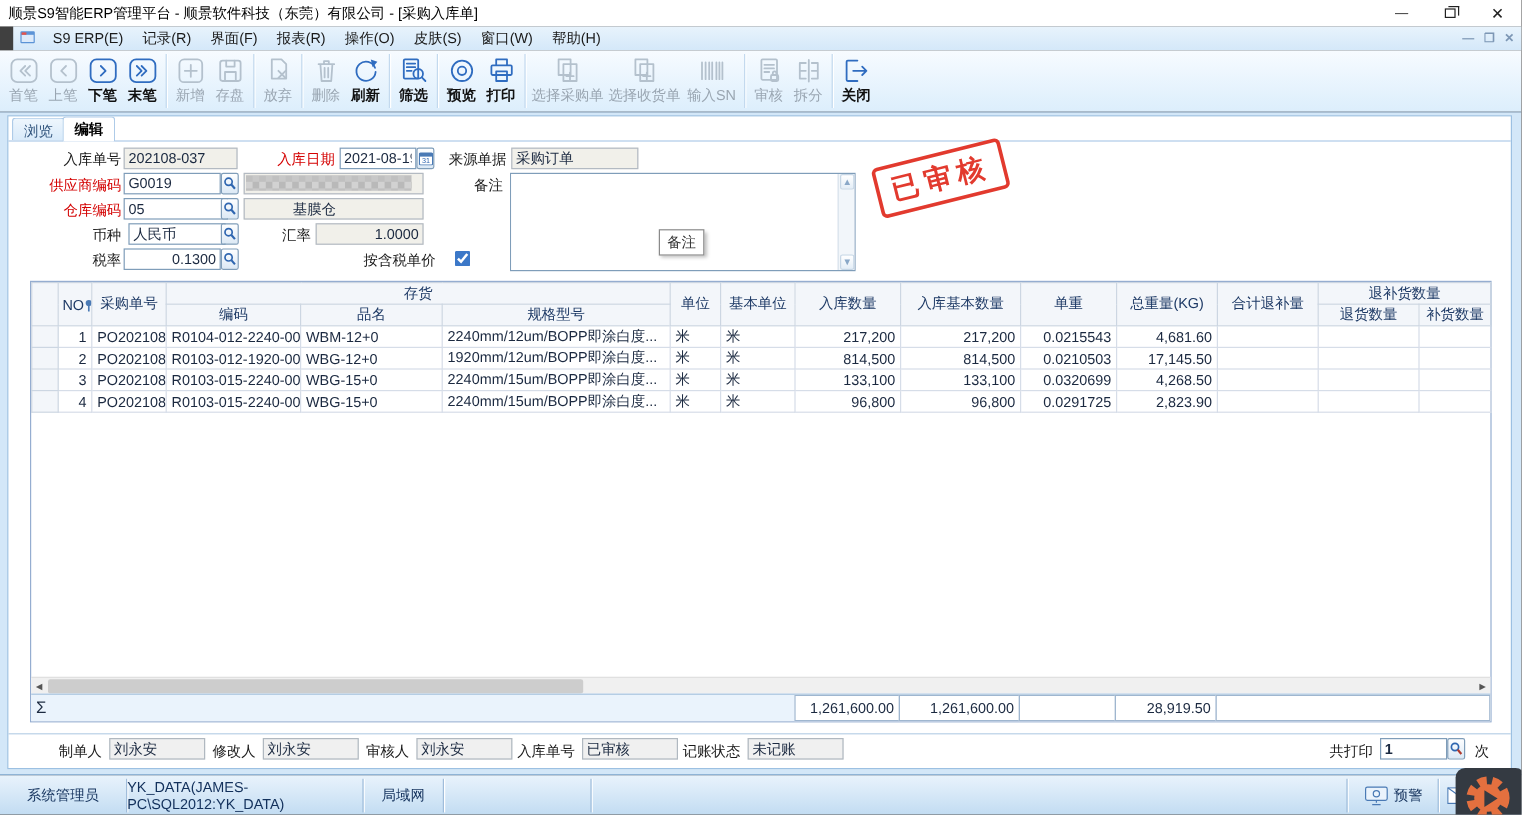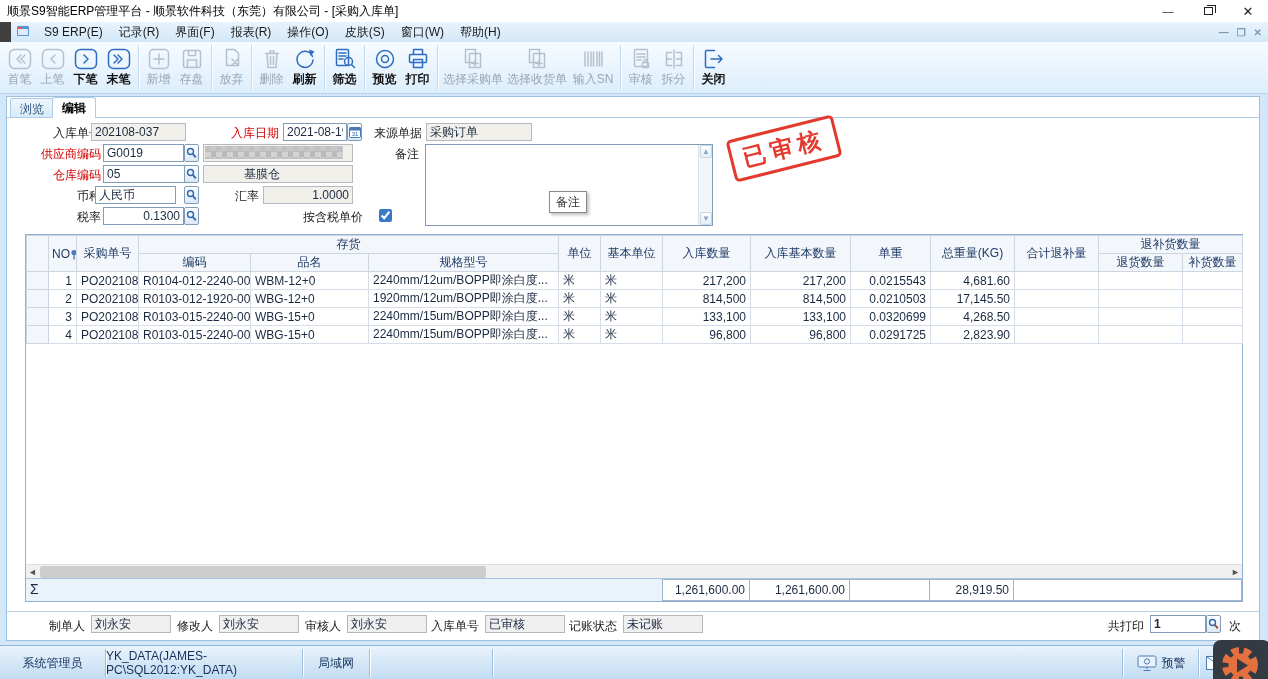--- a/index.html
+++ b/index.html
@@ -327,21 +327,21 @@
   </div>
 
   <div class="workspace">
     <div class="doc-panel">
 
       <div class="tab" style="left:3px;">浏览</div>
       <div class="tab active" style="left:45px;">编辑</div>
       <div class="tabline"></div>
 
       <div class="lbl" style="left:24px; top:28px; width:70px;">入库单号</div>
-      <input class="fld fld-ro" style="left: 84px; top: 26px; width: 95px;" readonly="" value="202108-037">
+      <input class="fld fld-ro" style="left: 96px; top: 26px; width: 95px;" readonly="" value="202108-037">
       <div class="lbl lbl-req" style="left:212px; top:28px; width:60px;">入库日期</div>
       <input class="fld" style="left: 276px; top: 26px; width: 64px;" value="2021-08-19">
       <div class="mini-btn" style="left:340px; top:26px;">
         <svg width="12" height="12" viewBox="0 0 12 12">
             <rect x="0.5" y="1.5" width="11" height="10" rx="1" fill="#fff" stroke="#4a7ab5"></rect>
             <rect x="0.5" y="1.5" width="11" height="3" fill="#4a7ab5"></rect>
             <text x="6" y="10" font-size="6" text-anchor="middle" fill="#2f66b0" font-family="Liberation Sans, sans-serif">31</text>
           </svg>
       </div>
       <div class="lbl" style="left:355px; top:28px; width:60px;">来源单据</div>
@@ -362,21 +362,21 @@
       <input class="fld" style="left: 96px; top: 68px; width: 87px;" value="05">
       <div class="mini-btn" style="left:177px; top:68px;">
         <svg width="11" height="12" viewBox="0 0 11 12">
             <circle cx="4.5" cy="4.5" r="3" fill="none" stroke="#2f66b0" stroke-width="1.4"></circle>
             <line x1="6.8" y1="6.8" x2="9.8" y2="10.3" stroke="#2f66b0" stroke-width="1.8"></line>
           </svg>
       </div>
       <input class="fld fld-ro" style="left: 196px; top: 68px; width: 150px; padding-left: 40px;" readonly="" value="基膜仓">
 
       <div class="lbl" style="left:24px; top:91px; width:70px;">币种</div>
-      <input class="fld" style="left: 88px; top: 89px; width: 81px;" value="人民币">
+      <input class="fld" style="left: 100px; top: 89px; width: 81px;" value="人民币">
       <div class="mini-btn" style="left:177px; top:89px;">
         <svg width="11" height="12" viewBox="0 0 11 12">
             <circle cx="4.5" cy="4.5" r="3" fill="none" stroke="#2f66b0" stroke-width="1.4"></circle>
             <line x1="6.8" y1="6.8" x2="9.8" y2="10.3" stroke="#2f66b0" stroke-width="1.8"></line>
           </svg>
       </div>
       <div class="lbl" style="left:216px; top:91px; width:36px;">汇率</div>
       <input class="fld fld-ro fld-r" style="left: 256px; top: 89px; width: 90px;" readonly="" value="1.0000">
 
       <div class="lbl" style="left:24px; top:112px; width:70px;">税率</div>

